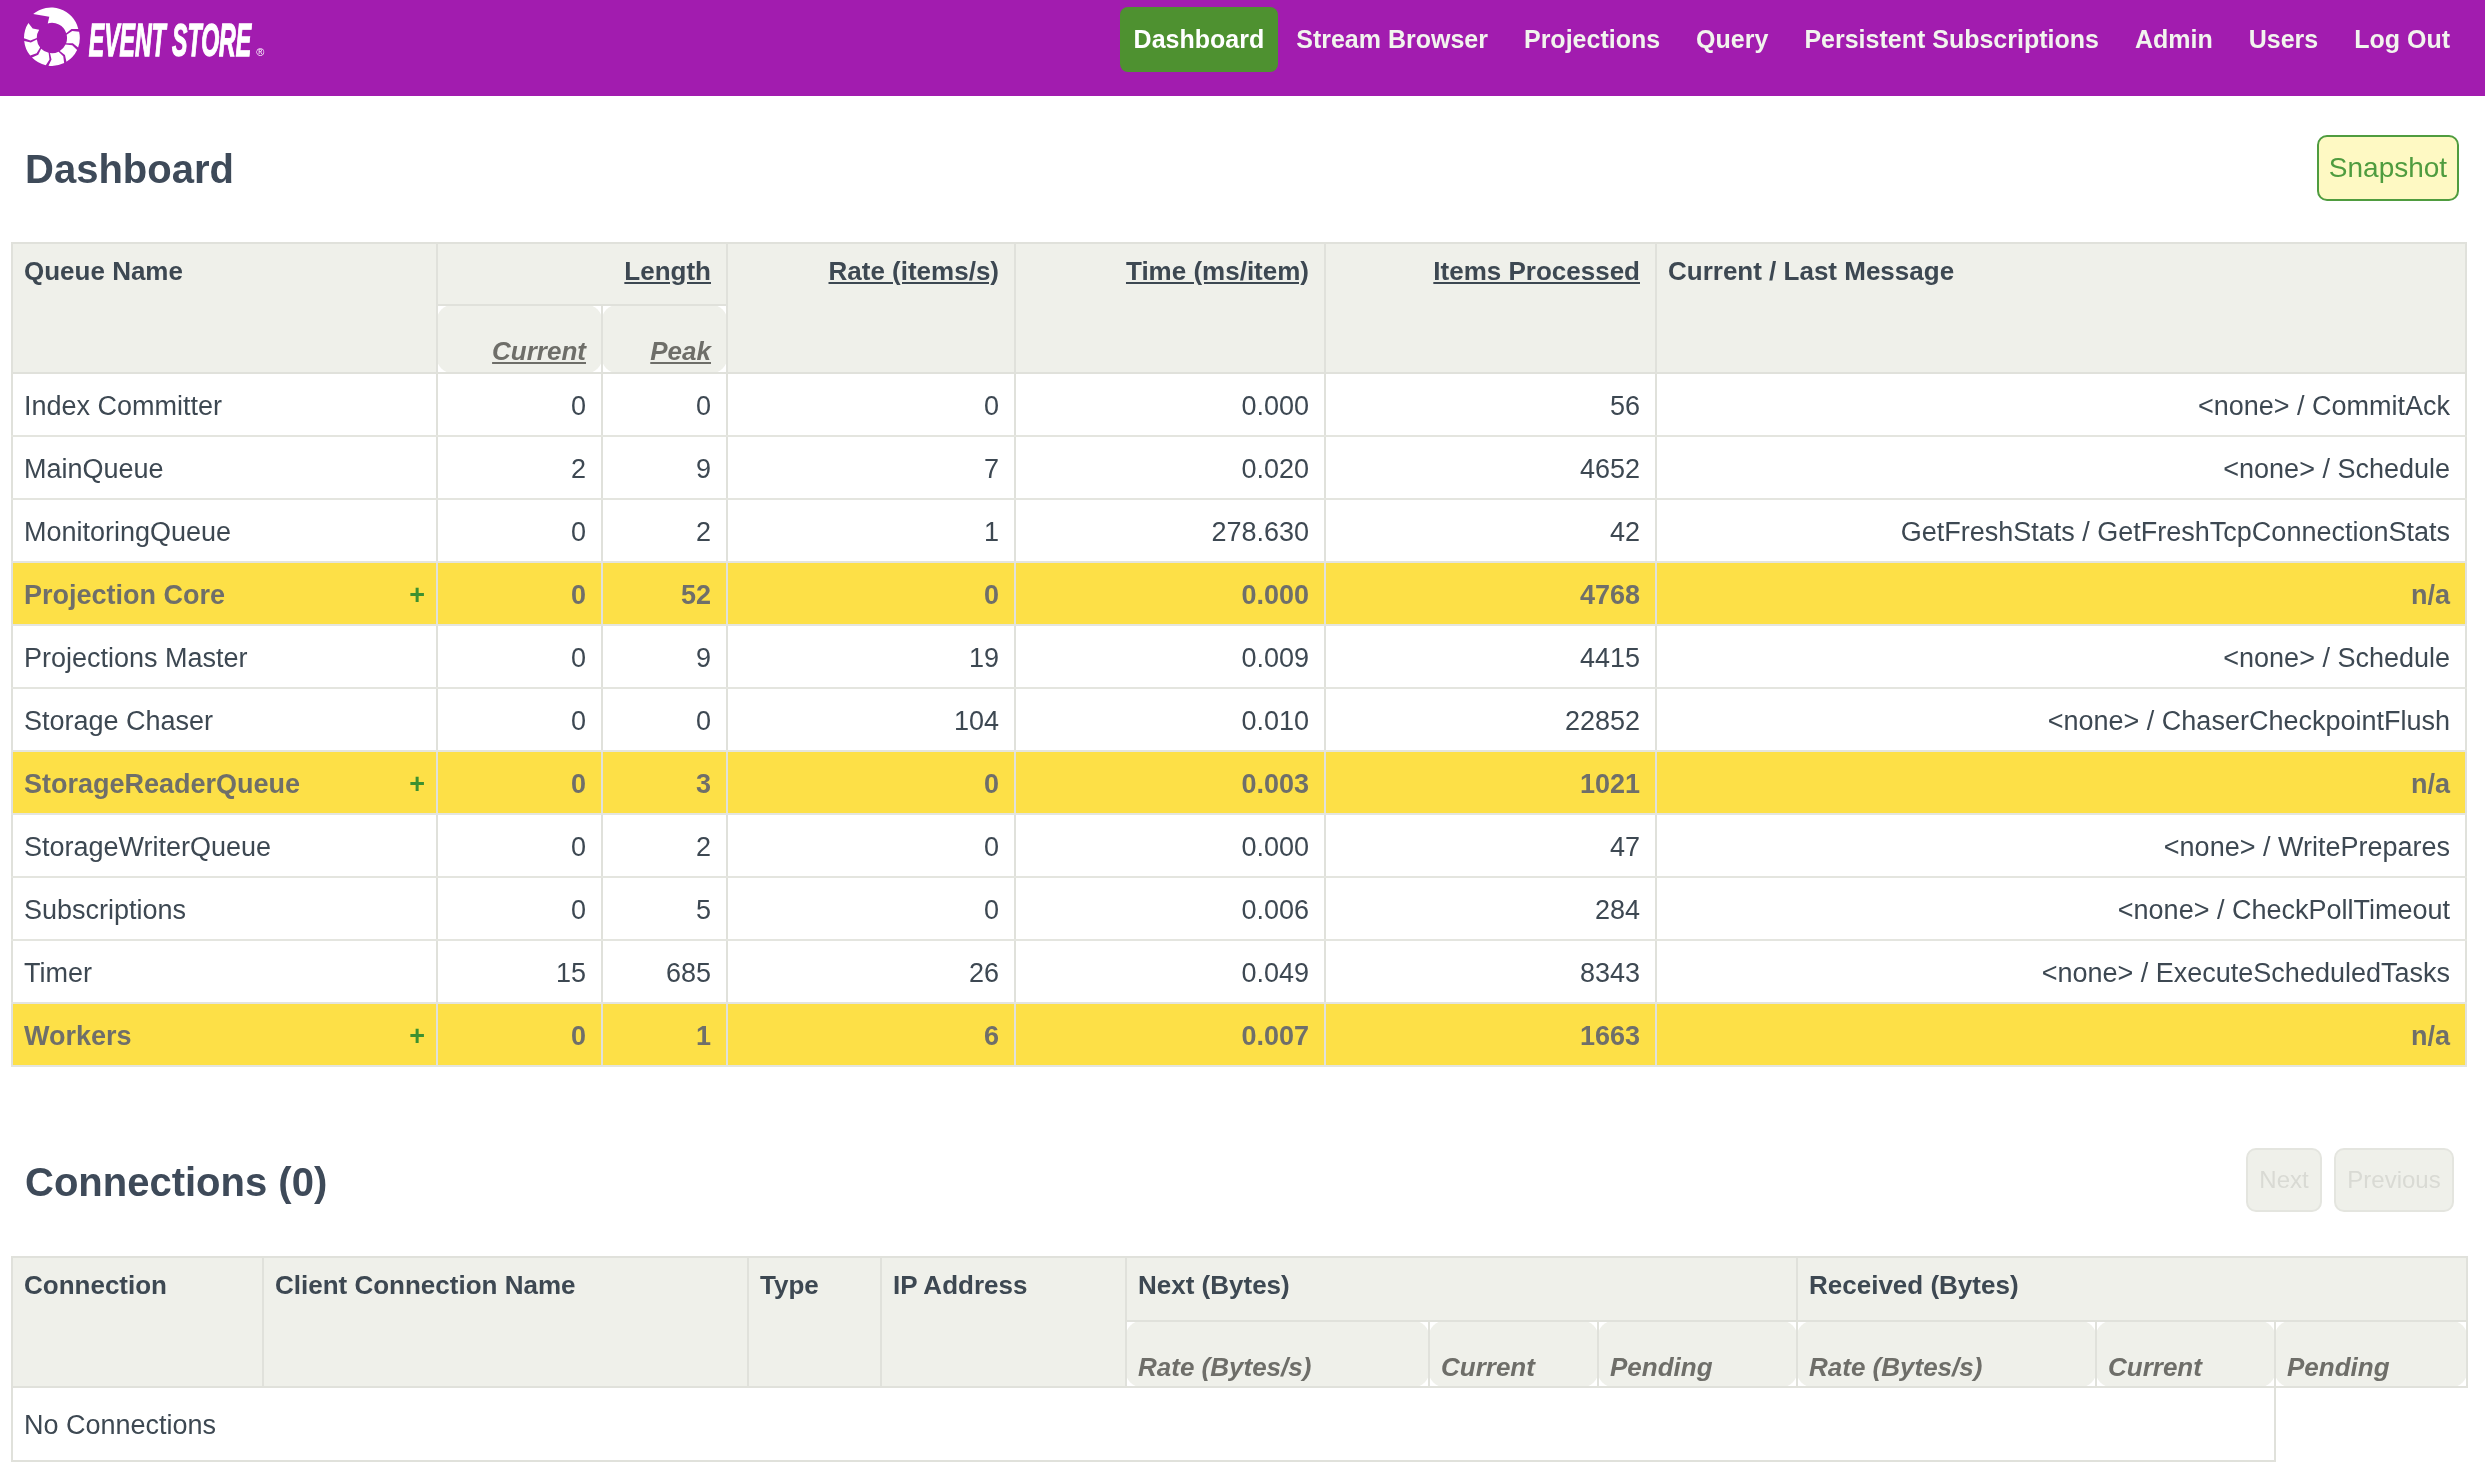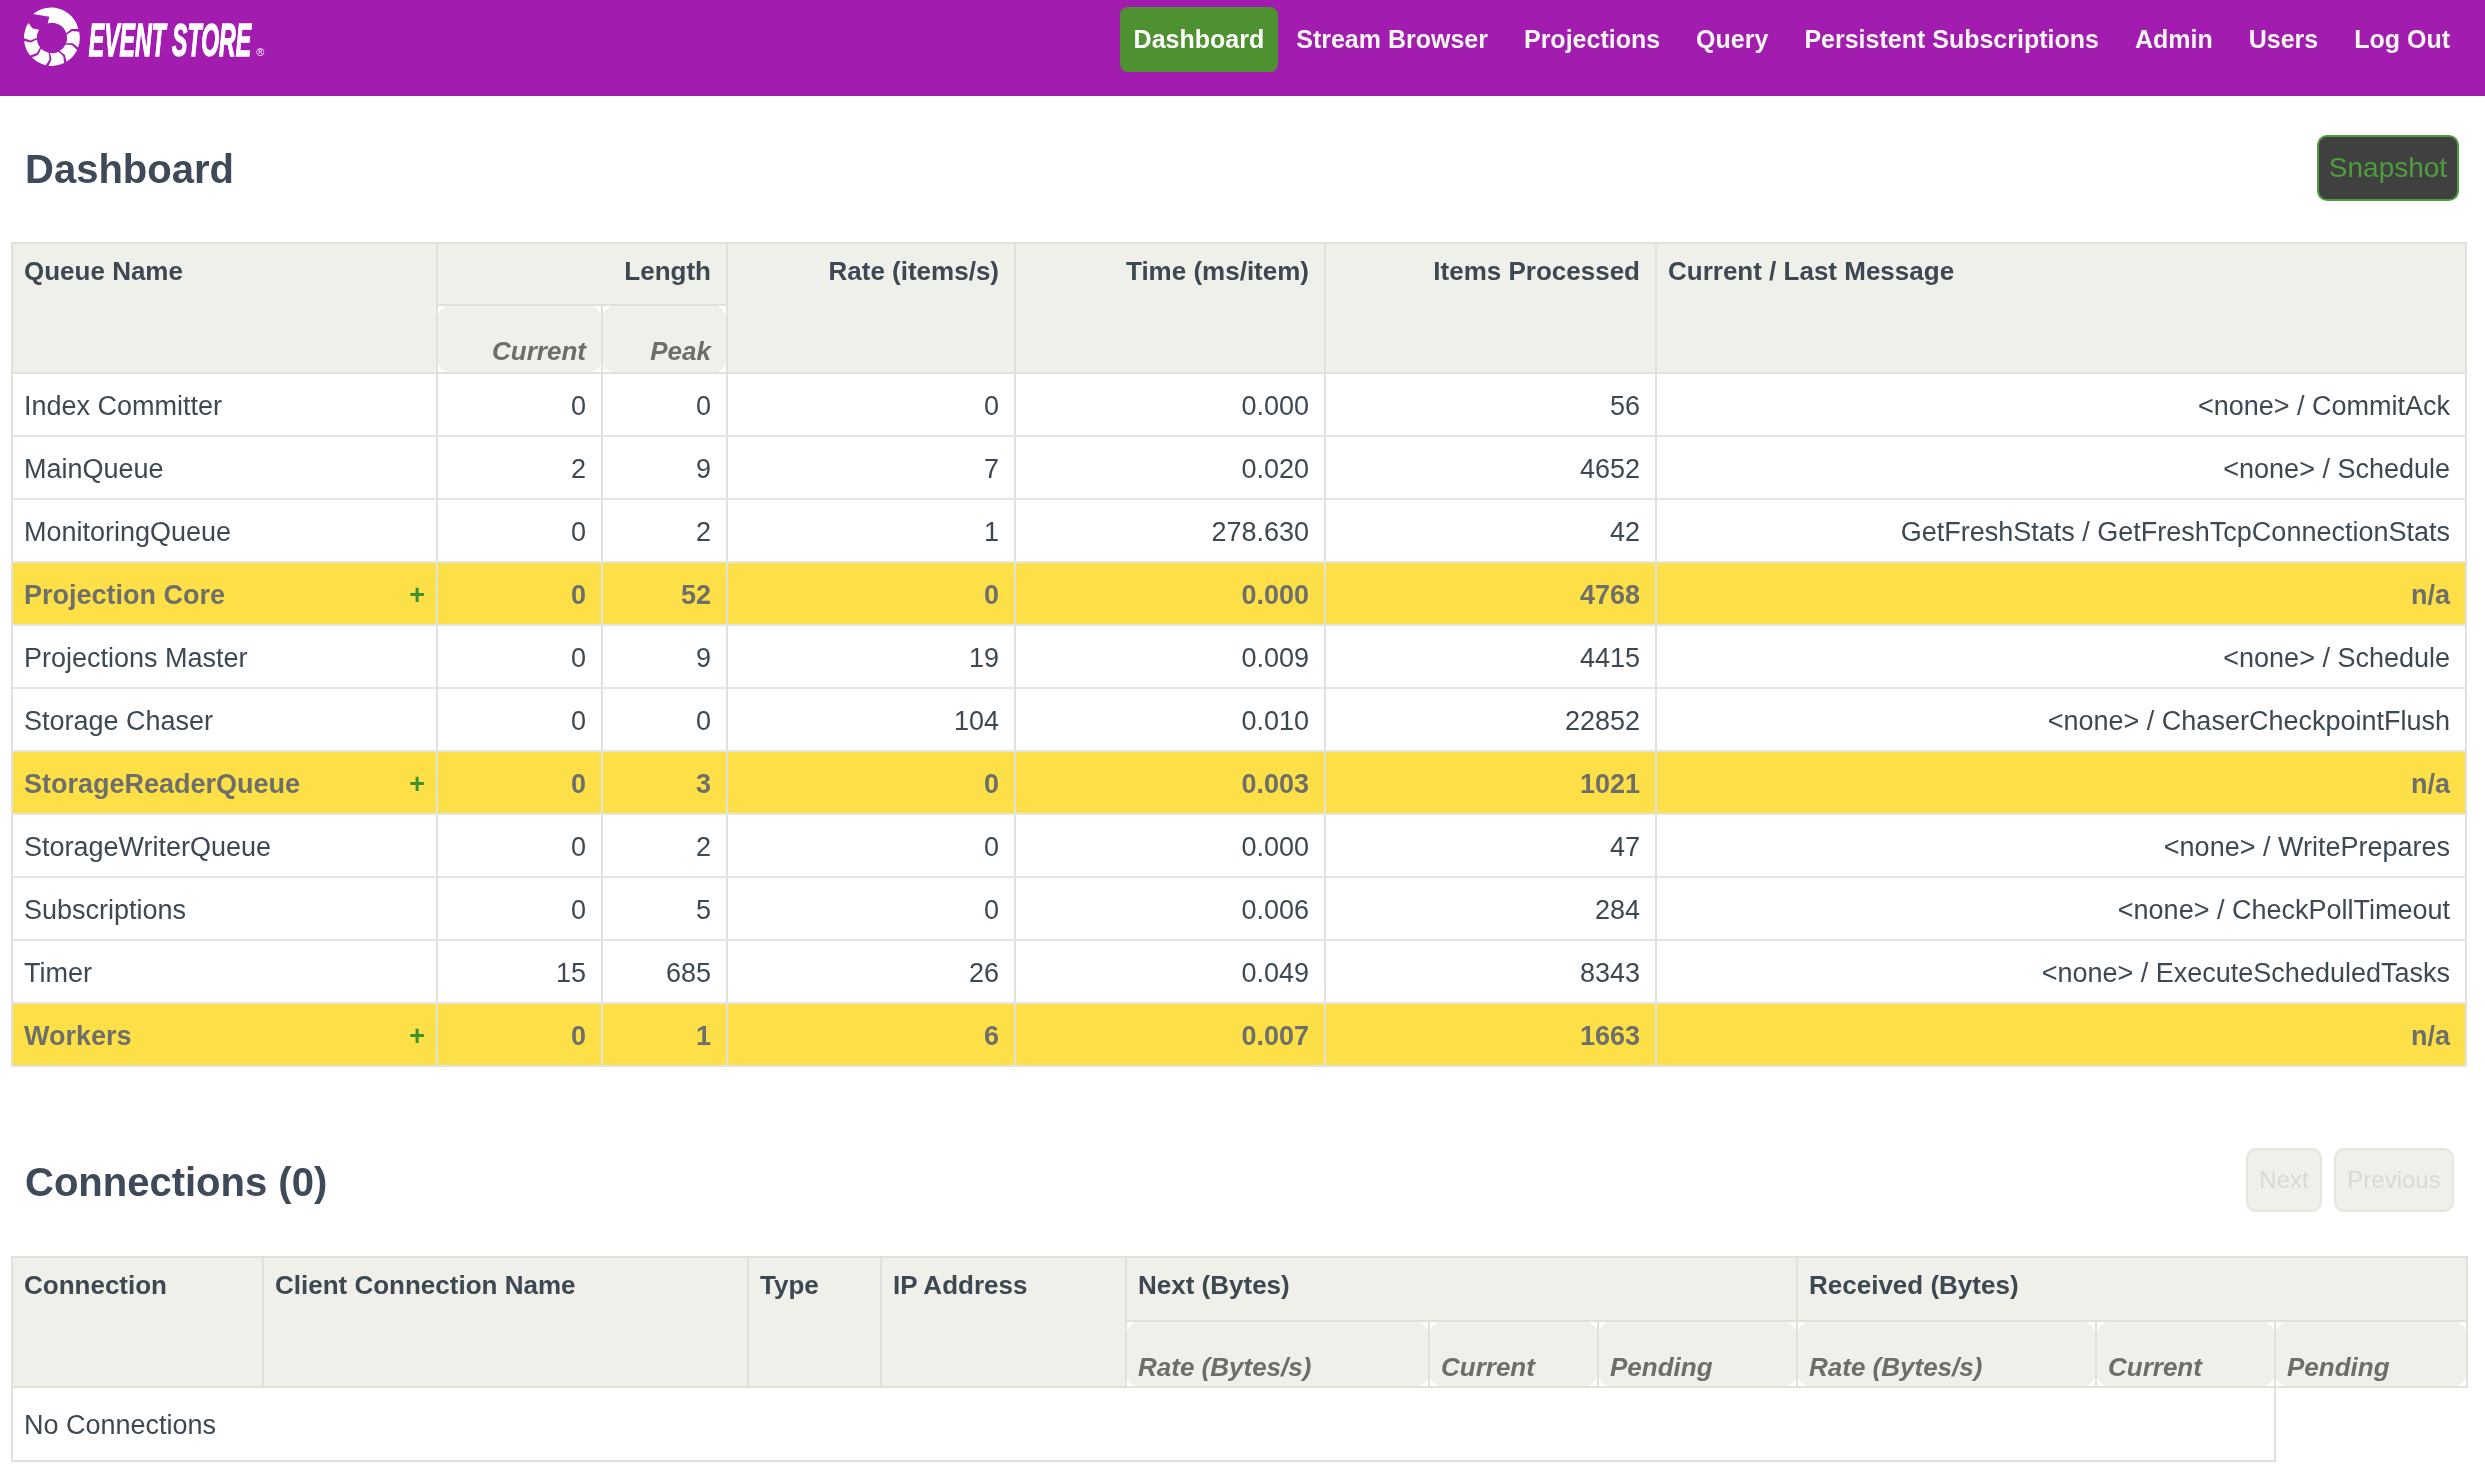--- a/index.html
+++ b/index.html
@@ -9,36 +9,36 @@
 
 .nav { position: absolute; left:0; top:0; width:2486px; height:96px; background:#a21caf; }
 .logo { position:absolute; left:23px; top:7px; }
 .navlinks { position:absolute; right:18px; top:7px; height:65px; display:flex; }
 .navlinks a { display:block; color:#F2F4EE; font-weight:bold; font-size:25px; line-height:65px; padding:0 18px; text-decoration:none; white-space:nowrap; }
 .navlinks a.active { background:#4E9130; border-radius:8px; color:#fff; padding:0 14px; }
 
 
 h1 { position:absolute; left:25px; top:146px; font-size:40px; color:#3E4A59; font-weight:bold; line-height:46px; }
 h2.conn { position:absolute; left:25px; top:1159px; font-size:40px; color:#3E4A59; font-weight:bold; line-height:46px; }
-.btn-snap { position:absolute; left:2317px; top:135px; width:142px; height:66px; background:#404040;
+.btn-snap { position:absolute; left:2317px; top:135px; width:142px; height:66px; background:#fef9c3;
   border:2px solid #4F9C3F; border-radius:10px; color:#4F9C3F; font-size:28px; font-family:"Liberation Sans",sans-serif;
   text-align:center; line-height:62px; }
 .btn-dis { position:absolute; top:1148px; height:64px; background:#EFF0EA; border:2px solid #E4E5DF;
   border-radius:10px; color:#D9DAD4; font-size:24px; font-family:"Liberation Sans",sans-serif; text-align:center; line-height:60px; }
 #btn-next { left:2246px; width:76px; }
 #btn-prev { left:2334px; width:120px; }
 
 
 table { border-collapse: collapse; table-layout: fixed; position:absolute; left:11px; width:2455px; }
 #t1 { top: 242px; }
 #t2 { top: 1256px; }
 th, td { font-size:27px; color:#3D4852; padding:0 15px 0 11px; overflow:hidden; white-space:nowrap; }
 th { text-align:left; font-weight:bold; font-size:26px; vertical-align:top; padding-top:12px; }
 thead th { background:#EFF0EA; }
-th.r { text-align:right; }
+th.r { text-align:right;text-decoration:underline; }
 td { vertical-align:middle; padding-top:3px; }
 td.r { text-align:right; }
 th.sub { font-style:italic; color:#6E6E69; padding-top:30px;border-radius:15px; }
 th, td { border:2px solid #E0E1DB; }
 #t1 thead tr.r1 { height:62px; }
 #t1 thead tr.r2 { height:68px; }
 #t1 tbody tr { height:63px; }
 #t1 tbody tr td { border-top-color:#E4E5DF; border-bottom-color:#E4E5DF; }
 tr.hl td { background:#fde047; font-weight:bold; color:#6F6F6A; }
 tr.hl td:first-child { color:#6F6F6A; }

